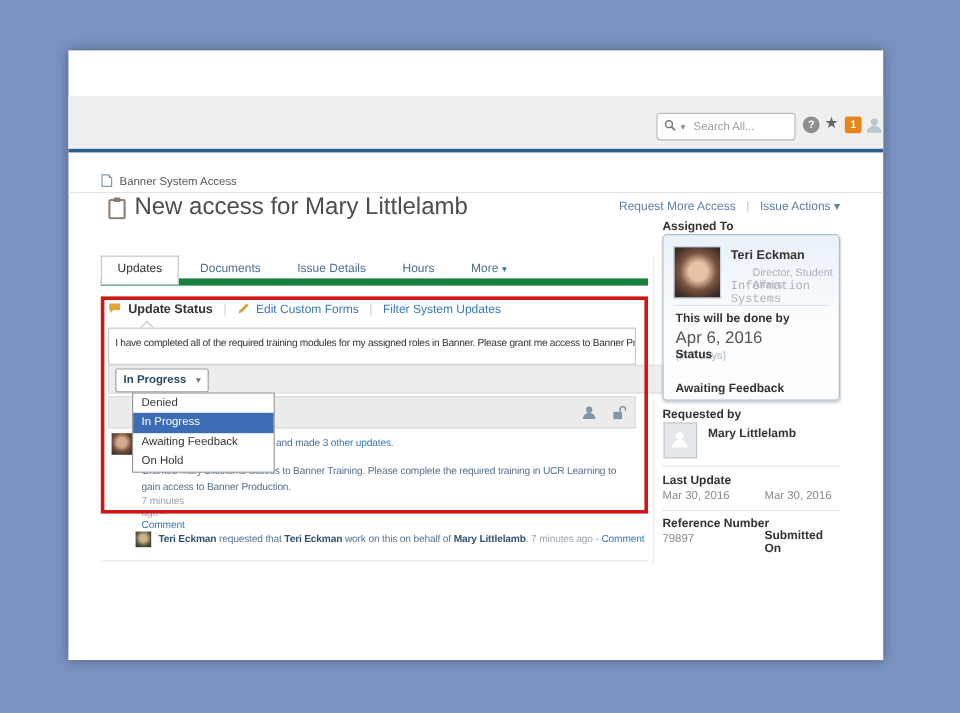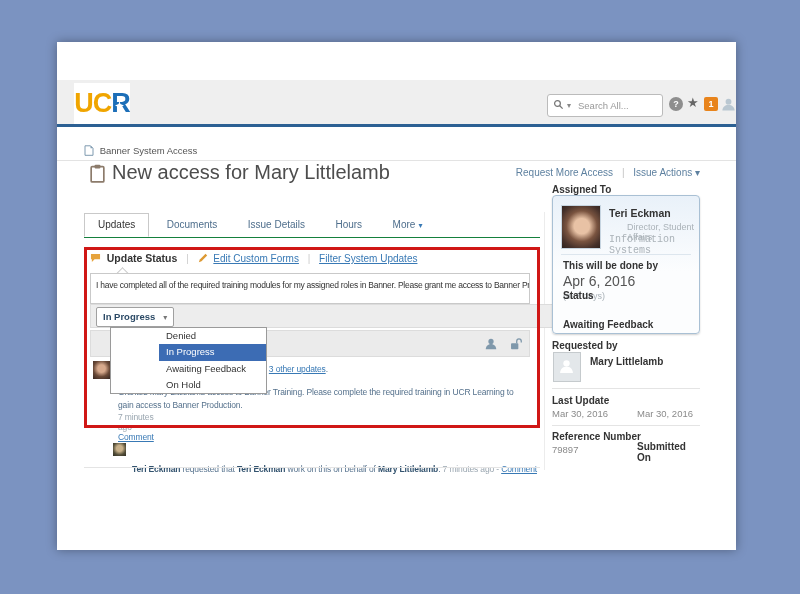--- a/index.html
+++ b/index.html
@@ -31,21 +31,21 @@
   
   .crumbrow{position:absolute;left:0;top:100px;width:679px;height:18px;border-bottom:1px solid #e3e3e3;}
   .crumb{position:absolute;left:27px;top:3px;font-size:9.5px;color:#555;}
   .crumb svg{vertical-align:-2px;margin-right:3px;color:#7f9ab0;}
   .title{position:absolute;left:55px;top:119px;font-size:20px;color:#4d4d4d;}
   .clip{position:absolute;left:33px;top:122px;color:#8c7b6b;}
   .toplinks{position:absolute;right:36px;top:125px;font-size:10px;color:#5e81a0;}
   .toplinks .sep{color:#c3c3c3;margin:0 6px;}
   .toplinks .lnk{cursor:pointer;}
   
-  .tabs{position:absolute;left:27px;top:170px;width:456px;height:26px;border-bottom:1px solid #15803d;box-sizing:border-box;}
+  .tabs{position:absolute;left:27px;top:170px;width:456px;height:26px;border-bottom:6px solid #15803d;box-sizing:border-box;}
   .tab{display:inline-block;padding:5px 13px 6px;font-size:10px;color:#4e6e8c;cursor:pointer;position:relative;top:1px;}
   .tab.active{background:#fff;border:1px solid #c9c9c9;border-bottom:1px solid #fff;color:#333;}
   .tab .car{color:#3879b5;font-size:8px;margin-left:3px;}
   
   .modhdr{position:absolute;left:33px;top:210px;font-size:10px;color:#3879b5;}
   .modhdr b{color:#333;font-size:10.5px;}
   .modhdr .sep{color:#ccc;margin:0 6px;}
   .modhdr svg{vertical-align:-1px;margin-right:3px;}
   .pointer{position:absolute;left:61px;top:227px;width:8px;height:8px;background:#fff;
     border-left:1px solid #c9c9c9;border-top:1px solid #c9c9c9;transform:rotate(45deg);}
@@ -56,36 +56,36 @@
     border:1px solid #dcdcdc;box-sizing:border-box;}
   .band2{position:absolute;left:33px;top:288px;width:440px;height:27px;background:#ebebeb;
     border:1px solid #dcdcdc;box-sizing:border-box;}
   .selbtn{position:absolute;left:5px;top:2px;height:18px;background:#fff;border:1px solid #a0a0a0;
     border-radius:2px;font-size:9.5px;font-weight:bold;color:#2c4a66;line-height:18px;
     padding:0 6px;cursor:pointer;}
   .selbtn .car{color:#777;font-weight:normal;font-size:8px;margin-left:8px;}
   .feedicons{position:absolute;right:7px;top:6px;color:#7f98ab;}
   .feedicons svg{margin-left:7px;cursor:pointer;}
   
-  .dd{position:absolute;left:53px;top:285px;width:157px;background:#fff;border:1px solid #9a9a9a;
-    z-index:40;box-sizing:border-box;padding-left:48px;}
+  .dd{position:absolute;left:53px;top:285px;width:119px;background:#fff;border:1px solid #9a9a9a;
+    z-index:40;box-sizing:border-box;}
   .dd-item{height:16.3px;line-height:16.3px;padding-left:7px;font-size:9.5px;color:#333;cursor:pointer;}
   .dd-item.selected{background:#3c6cb4;color:#fff;}
   
   .feed{position:absolute;left:0;top:0;font-size:8.5px;letter-spacing:-0.15px;color:#55718c;}
   .frow1{position:absolute;left:61px;top:322px;white-space:nowrap;}
   .fava1{position:absolute;left:36px;top:319px;width:17px;height:18px;
     background:radial-gradient(circle at 50% 42%,#d7a98c 0 28%,#6b4a38 60%,#352621 100%);}
   .frow2{position:absolute;left:61px;top:344px;width:412px;line-height:13px;}
   .fmeta2{position:absolute;left:61px;top:370px;color:#9aa6b0;}
-  .frow3{position:absolute;left:75px;top:422px;white-space:nowrap;color:#5a7590;}
+  .frow3{position:absolute;left:75px;top:402px;white-space:nowrap;color:#5a7590;}
   .fava3{position:absolute;left:56px;top:401px;width:13px;height:13px;
     background:radial-gradient(circle at 50% 42%,#c9b18a 0 30%,#55503a 65%,#2e2c22 100%);}
   .bname{color:#33536f;font-weight:bold;}
-  .flink{color:#3879b5;cursor:pointer;text-decoration:underline;}
+  .flink{color:#3879b5;cursor:pointer;}
   .fmeta{color:#9aa6b0;}
   .fdivider{position:absolute;left:27px;top:425px;width:456px;border-top:1px solid #e4e4e4;}
   .vrule{position:absolute;left:487px;top:170px;height:258px;border-left:1px solid #ececec;}
   
   .redbox{position:absolute;left:27px;top:205px;width:456px;height:181px;border:3px solid #d01716;
     box-sizing:border-box;z-index:60;pointer-events:none;}
   
   .sb{position:absolute;left:495px;top:0;width:148px;font-size:9.5px;}
   .sblabel{font-weight:bold;color:#333;font-size:10px;}
   .card{position:absolute;left:0;top:153px;width:148px;height:139px;border:1px solid #a9c0d4;
@@ -99,25 +99,20 @@
   .ravatar{position:absolute;left:1px;top:310px;width:26px;height:28px;background:#e3e7ea;
     border:1px solid #c5cacd;}
   .ravatar svg{position:absolute;left:4px;top:5px;color:#fff;}
 </style>
 </head>
 <body>
 
 <div class="page">
 
   <div class="hdr">
-    <div class="logo">
-      <span class="uc">UC</span><span class="r">R<svg class="burst" viewBox="0 0 10 10">
-            <path fill="#fff" d="M5 0l1 3.4L10 5 6 6.6 5 10 4 6.6 0 5l4-1.6z"></path>
-          </svg></span>
-    </div>
     <div class="search">
       <svg class="mag" viewBox="0 0 16 16">
           <circle cx="6.5" cy="6.5" r="4.2" fill="none" stroke="currentColor" stroke-width="1.8"></circle>
           <line x1="9.8" y1="9.8" x2="14" y2="14" stroke="currentColor" stroke-width="1.8"></line>
         </svg>
       <span class="car">▾</span>
       <span class="ph">Search All...</span>
     </div>
     <div class="hicon help">?</div>
     <div class="hicon star">★</div>

